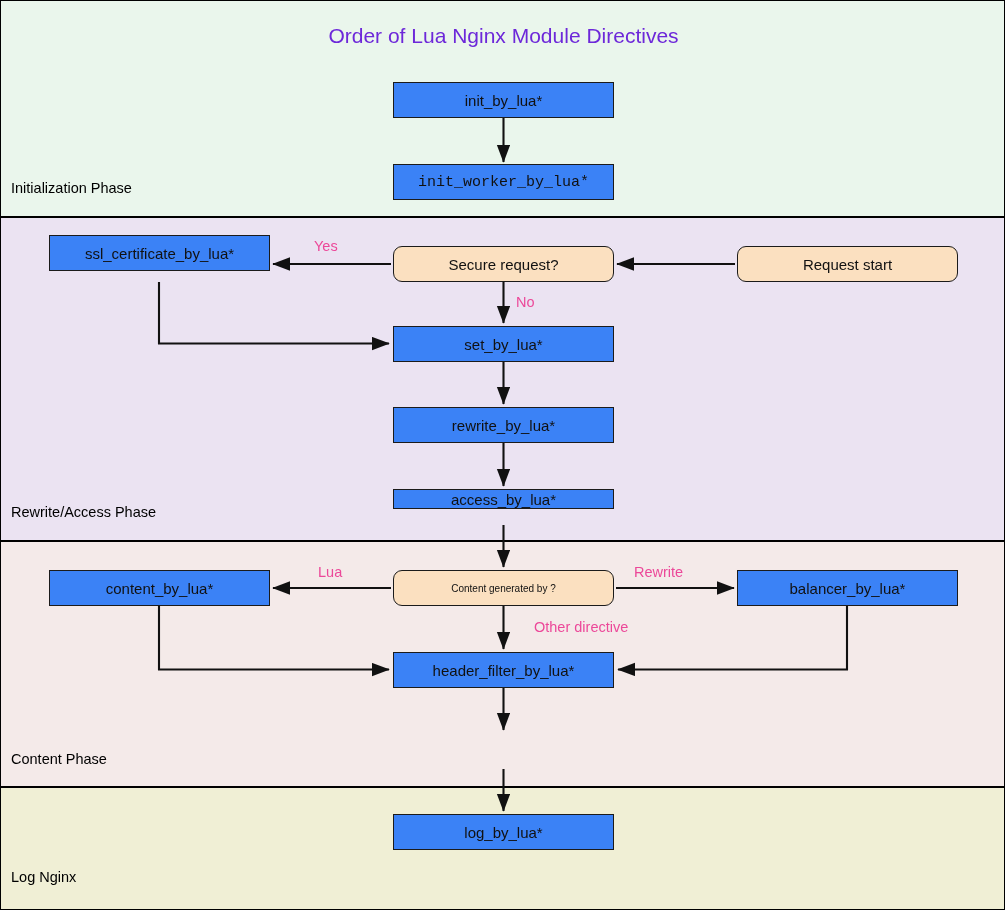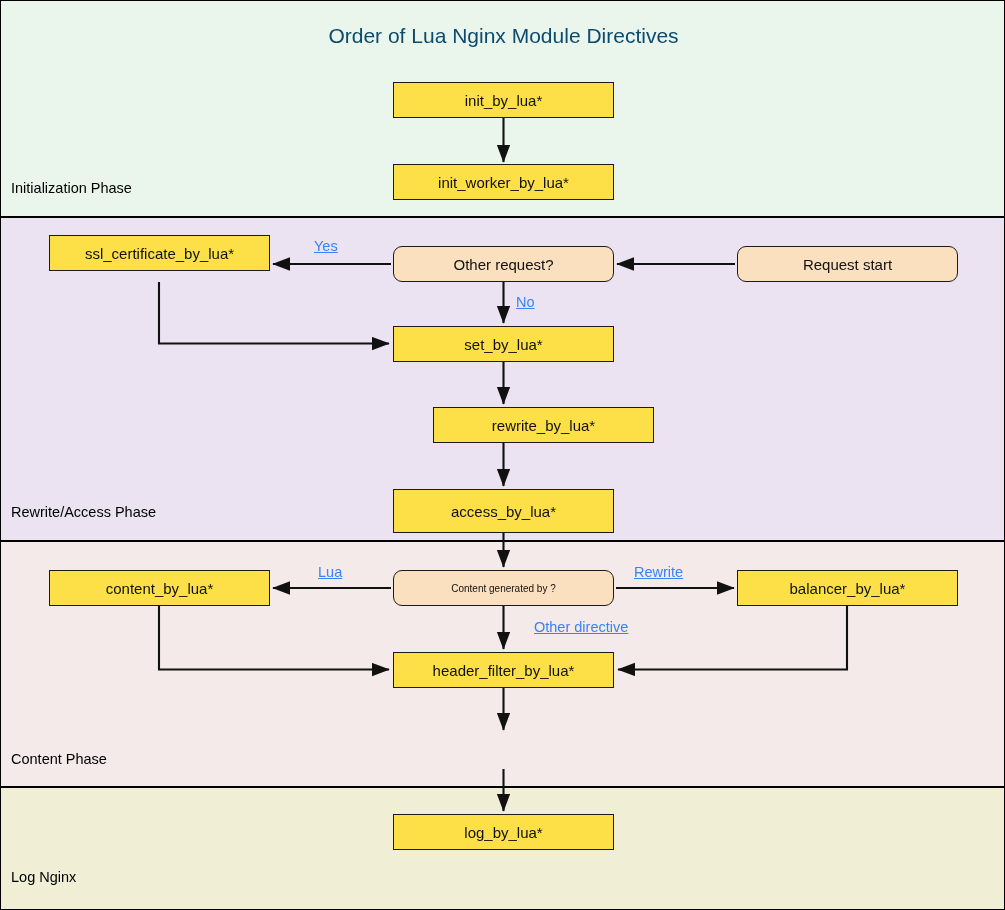--- a/index.html
+++ b/index.html
@@ -6,25 +6,25 @@
   body{font-family:"Liberation Sans","DejaVu Sans",sans-serif;}
   #stage{position:relative;width:1005px;height:910px;overflow:hidden;background:#fff;
          border:1px solid #000;box-sizing:border-box;}
   .band{position:absolute;left:0;width:1005px;box-sizing:border-box;
         border-bottom:2px solid #000;}
   .band-label{position:absolute;left:10px;font-size:14.5px;color:#000;white-space:nowrap;}
   #svg-layer{position:absolute;left:0;top:0;width:1005px;height:910px;pointer-events:none;}
   .node{position:absolute;box-sizing:border-box;display:flex;align-items:center;
         justify-content:center;border:1.4px solid #1b1b1b;color:#111;
         font-size:15px;white-space:nowrap;}
-  .node.proc{background:#fde047;}
+  .node.proc{background:#3b82f6;}
   .node.dec{background:#fbe0c0;border-radius:9px;}
   .node.small{font-size:10px;}
-  .title{position:absolute;width:1005px;text-align:center;font-size:21px;color:#0c4a6e;}
-  .elabel{position:absolute;font-size:14.5px;color:#3b82f6;white-space:nowrap;text-decoration:underline;}
+  .title{position:absolute;width:1005px;text-align:center;font-size:21px;color:#6d28d9;}
+  .elabel{position:absolute;font-size:14.5px;color:#ec4899;white-space:nowrap;}
 </style>
 </head>
 <body>
 
 <div id="stage">
 
   <div class="band" style="top:0;height:217px;background:#eaf6ec;"></div>
   <div class="band" style="top:217px;height:324px;background:#ebe3f2;"></div>
   <div class="band" style="top:541px;height:246px;background:#f4eae9;"></div>
   <div class="band" style="top:787px;height:123px;background:#f0efd5;border-bottom:none;"></div>
@@ -70,28 +70,28 @@
 
       <path d="M846,605 L846,668.5 L617,668.5"></path>
 
       <path d="M502.5,687 L502.5,729"></path>
 
       <path d="M502.5,768 L502.5,810"></path>
     </g>
   </svg>
 
   <div class="node proc" style="left:392px;top:81px;width:221px;height:36px;">init_by_lua*</div>
-  <div class="node proc" style="left:392px;top:163px;width:221px;height:36px;">init_worker_by_lua*</div>
+  <div class="node proc" style="left:392px;top:163px;width:221px;height:36px;font-family:Liberation Mono, monospace;">init_worker_by_lua*</div>
 
   <div class="node dec" style="left:736px;top:245px;width:221px;height:36px;">Request start</div>
-  <div class="node dec" style="left:392px;top:245px;width:221px;height:36px;">Other request?</div>
+  <div class="node dec" style="left:392px;top:245px;width:221px;height:36px;">Secure request?</div>
   <div class="node proc" style="left:48px;top:234px;width:221px;height:36px;">ssl_certificate_by_lua*</div>
   <div class="node proc" style="left:392px;top:325px;width:221px;height:36px;">set_by_lua*</div>
-  <div class="node proc" style="left:392px;top:406px;width:221px;height:36px;margin-left:40px;">rewrite_by_lua*</div>
-  <div class="node proc" style="left:392px;top:488px;width:221px;height:44px;">access_by_lua*</div>
+  <div class="node proc" style="left:392px;top:406px;width:221px;height:36px;">rewrite_by_lua*</div>
+  <div class="node proc" style="left:392px;top:488px;width:221px;height:20px;">access_by_lua*</div>
 
   <div class="node dec small" style="left:392px;top:569px;width:221px;height:36px;">Content generated by ?</div>
   <div class="node proc" style="left:48px;top:569px;width:221px;height:36px;">content_by_lua*</div>
   <div class="node proc" style="left:736px;top:569px;width:221px;height:36px;">balancer_by_lua*</div>
   <div class="node proc" style="left:392px;top:651px;width:221px;height:36px;">header_filter_by_lua*</div>
   <div class="node proc" style="left:392px;top:813px;width:221px;height:36px;">log_by_lua*</div>
 
   <div class="elabel" style="left:313px;top:237px;">Yes</div>
   <div class="elabel" style="left:515px;top:293px;">No</div>
   <div class="elabel" style="left:317px;top:563px;">Lua</div>

